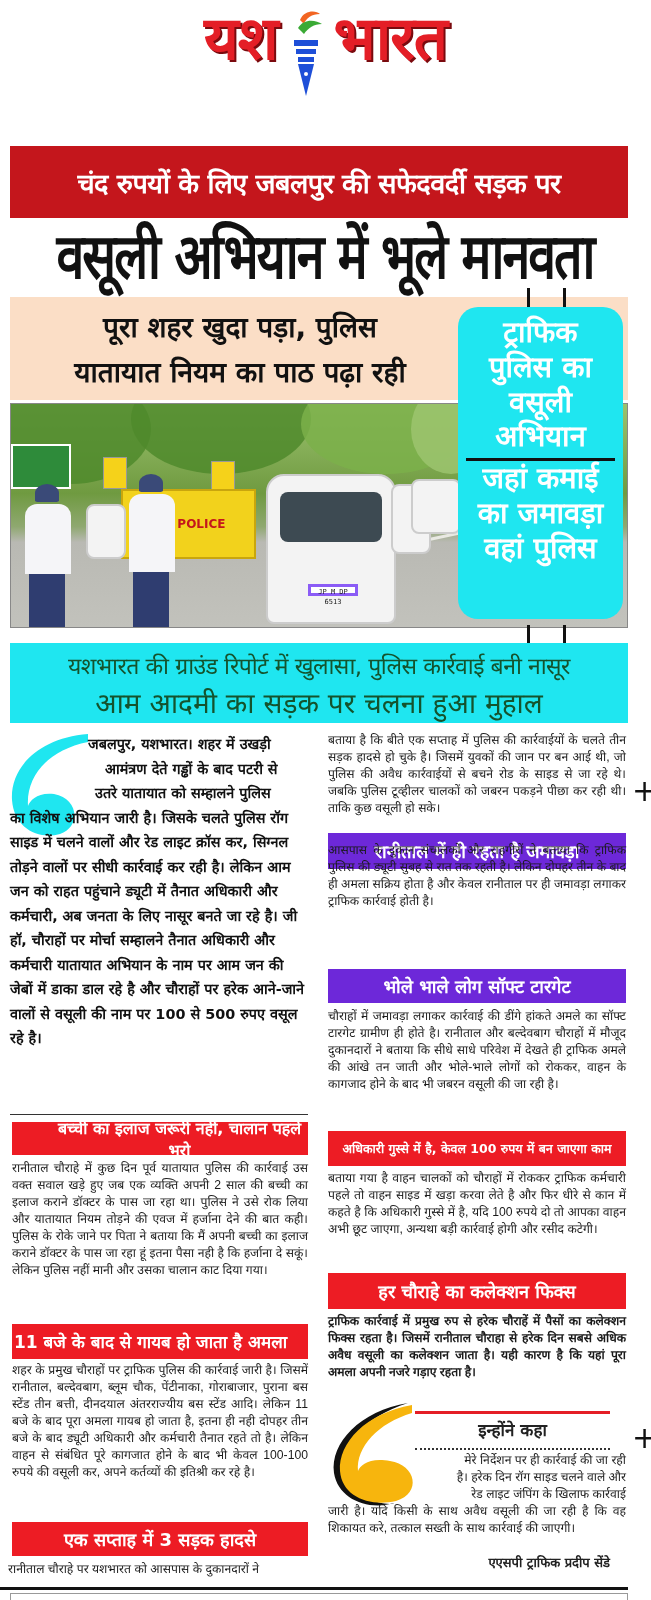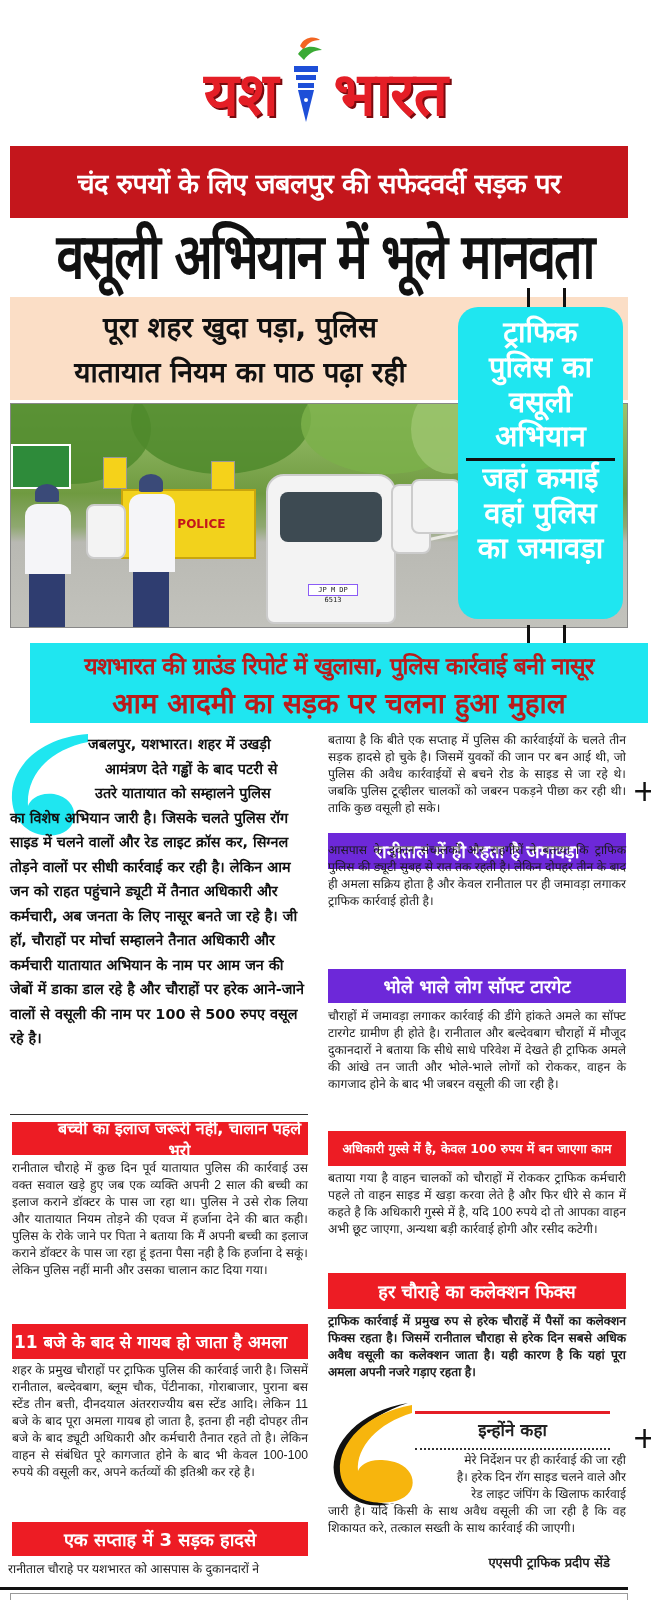--- a/index.html
+++ b/index.html
@@ -1,52 +1,52 @@
 <!DOCTYPE html>
 <html><head>
 <meta charset="utf-8">
 <style>
   * { box-sizing: border-box; margin: 0; padding: 0; }
   html, body { width: 651px; height: 1600px; background: #ffffff; overflow: hidden; }
   body { position: relative; font-family: "DejaVu Sans", sans-serif; color: #1a1a1a; }
 
-  .masthead { position: absolute; left: 0; top: 16px; width: 651px; height: 108px; display: flex; align-items: flex-end; justify-content: center; }
+  .masthead { position: absolute; left: 0; top: 8px; width: 651px; height: 108px; display: flex; align-items: flex-start; justify-content: center; }
   .mast-word { font-family: "DejaVu Sans", sans-serif; font-weight: bold; font-size: 60px; color: #e41e26; letter-spacing: -1px; line-height: 1; text-shadow: 2px 2px 0 #7a0a0e; }
   .pen { width: 40px; height: 90px; margin: 0 8px; position: relative; }
   .pen svg { width: 40px; height: 90px; }
 
   .kicker { position: absolute; left: 10px; top: 146px; width: 618px; height: 72px; background: #c4161c; color: #fff; font-weight: bold; font-size: 27px; display: flex; align-items: center; justify-content: center; letter-spacing: -0.5px; }
 
   .headline { position: absolute; left: 10px; top: 226px; width: 630px; height: 56px; color: #111; font-weight: bold; font-size: 50px; display: flex; align-items: center; justify-content: center; letter-spacing: -2px; transform: scaleY(1.25); }
 
   .peach { position: absolute; left: 10px; top: 297px; width: 618px; height: 103px; background: #fbdec6; }
   .peach-line { position: absolute; left: 0; width: 460px; text-align: center; font-weight: bold; font-size: 28px; color: #111; }
   .peach-line.l1 { top: 10px; }
   .peach-line.l2 { top: 55px; }
 
   .photo { position: absolute; left: 10px; top: 403px; width: 618px; height: 225px; overflow: hidden; border: 1px solid #888; background: linear-gradient(#9cc26f 0%, #6f9a40 40%, #8fa870 55%, #b9b9b3 62%, #c2c2bc 100%); }
   .tree { position: absolute; border-radius: 50%; background: #4f8a2c; opacity: .85; }
   .road-line { position: absolute; background: #e9e9e3; }
   .car { position: absolute; left: 255px; top: 70px; width: 130px; height: 150px; background: #f3f3f3; border-radius: 18px 18px 8px 8px; border: 2px solid #ccc; }
   .car .glass { position: absolute; left: 12px; top: 16px; width: 102px; height: 50px; background: #3d4a52; border-radius: 8px; }
-  .car .plate { position: absolute; left: 40px; top: 108px; width: 50px; height: 12px; background: #fff; border: 1px solid #8b5cf6; font-size: 7px; text-align: center; line-height: 10px; font-family: "DejaVu Sans Mono", monospace; }
+  .car .plate { position: absolute; left: 40px; top: 108px; width: 50px; height: 12px; background: #fff; border: 3px solid #8b5cf6; font-size: 7px; text-align: center; line-height: 10px; font-family: "DejaVu Sans Mono", monospace; }
   .barricade { position: absolute; left: 110px; top: 85px; width: 135px; height: 70px; background: #f2d21c; border: 2px solid #c9a60d; }
   .barricade span { position: absolute; left: 28px; top: 26px; font-size: 12px; font-weight: bold; color: #c4161c; font-family: "DejaVu Sans", sans-serif; }
   .cop { position: absolute; width: 46px; background: #f5f5f8; border-radius: 12px 12px 0 0; }
   .cop .cap { position: absolute; left: 10px; top: -20px; width: 24px; height: 18px; background: #3a4a78; border-radius: 50% 50% 10% 10%; }
   .cop .legs { position: absolute; left: 4px; bottom: -80px; width: 36px; height: 80px; background: #2f3d70; }
   .sign-green { position: absolute; left: 0; top: 40px; width: 60px; height: 45px; background: #2e8b3a; border: 2px solid #fff; }
   .sign-yellow { position: absolute; width: 24px; height: 32px; background: #f5d21a; border: 1px solid #999; }
 
   .cyan-box { position: absolute; left: 458px; top: 307px; width: 165px; height: 312px; background: #1fe6f0; border-radius: 20px; color: #fff; text-align: center; font-weight: bold; font-size: 29px; line-height: 1.2; padding-top: 8px; }
   .cyan-box .seg-a { border-bottom: 3px solid #111; margin: 0 8px; padding-bottom: 4px; }
   .cyan-box .seg-b { }
   .tick-mark { position: absolute; width: 3px; height: 22px; background: #111; }
 
-  .cyan-banner { position: absolute; left: 10px; top: 643px; width: 618px; height: 80px; background: #1fe6f0; color: #b91c1c; font-weight: bold; text-align: center; margin-left: 20px; }
+  .cyan-banner { position: absolute; left: 10px; top: 643px; width: 618px; height: 80px; background: #1fe6f0; color: #14532d; font-weight: normal; text-align: center; }
   .cyan-banner .b1 { font-size: 23px; padding-top: 6px; letter-spacing: -0.6px; }
   .cyan-banner .b2 { font-size: 28px; padding-top: 2px; }
 
   .quote-cyan { position: absolute; left: 8px; top: 728px; width: 82px; height: 115px; }
   .lead { position: absolute; left: 10px; top: 732px; width: 300px; font-weight: bold; font-size: 14.4px; line-height: 24.5px; color: #111; }
   .lead .ind { display: block; }
 
   .sub-red { background: #ed1c24; color: #fff; font-weight: bold; text-align: center; display: flex; align-items: center; justify-content: center; }
   .sub-dark { background: #6d28d9; text-align: right; }
 
@@ -126,22 +126,22 @@
 <div class="tick-mark" style="left:563px;top:288px;"></div>
 <div class="cyan-box">
   <div class="seg-a">
     <div>ट्राफिक</div>
     <div>पुलिस का</div>
     <div>वसूली</div>
     <div>अभियान</div>
   </div>
   <div class="seg-b">
     <div>जहां कमाई</div>
+    <div>का जमावड़ा</div>
     <div>वहां पुलिस</div>
-    <div>का जमावड़ा</div>
   </div>
 </div>
 <div class="tick-mark" style="left:527px;top:625px;height:18px;"></div>
 <div class="tick-mark" style="left:563px;top:625px;height:18px;"></div>
 
 <div class="cyan-banner">
   <div class="b1">यशभारत की ग्राउंड रिपोर्ट में खुलासा, पुलिस कार्रवाई बनी नासूर</div>
   <div class="b2">आम आदमी का सड़क पर चलना हुआ मुहाल</div>
 </div>
 

